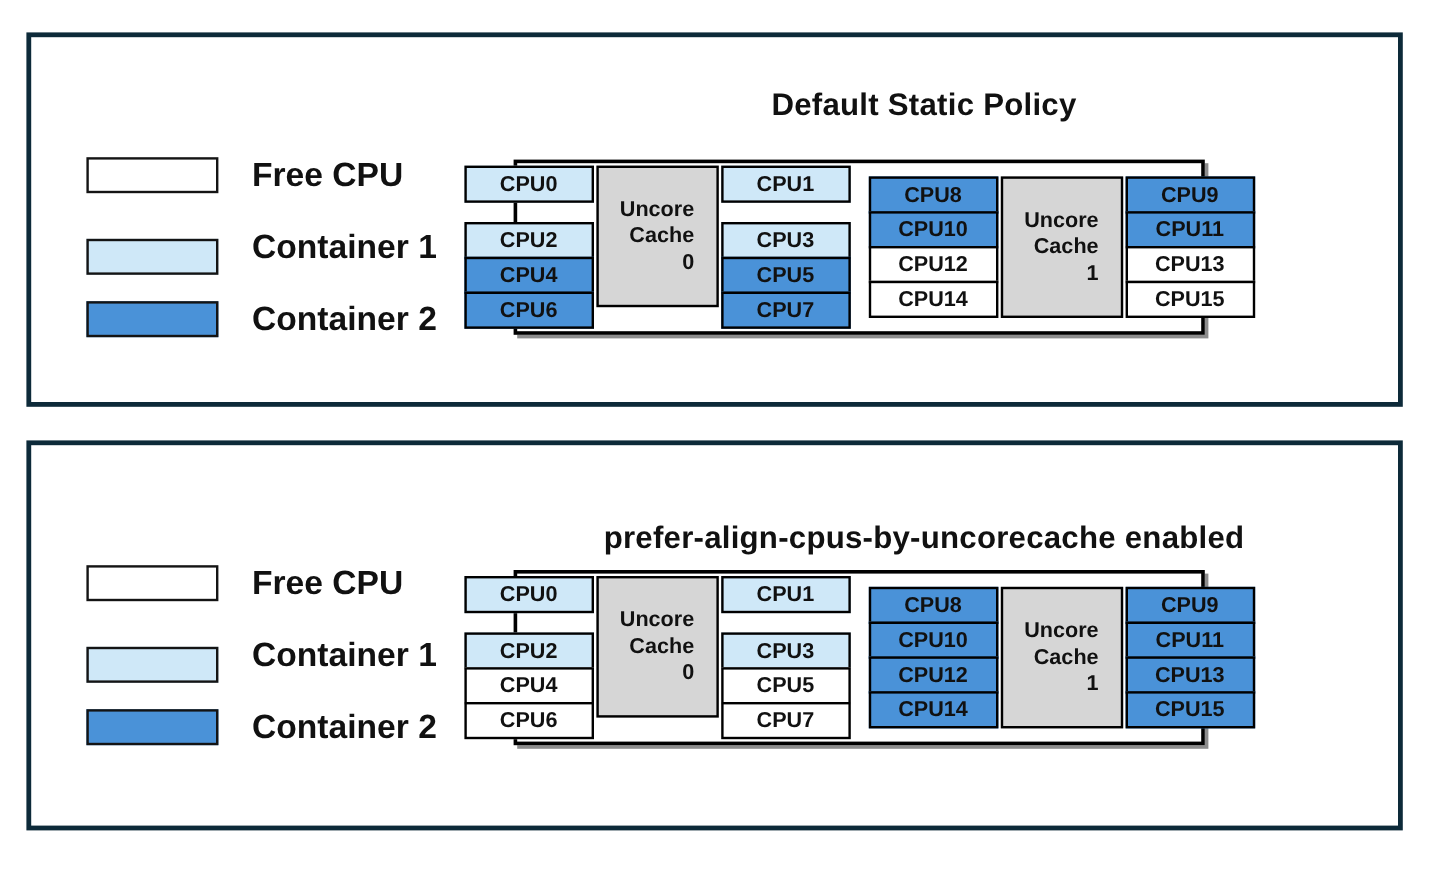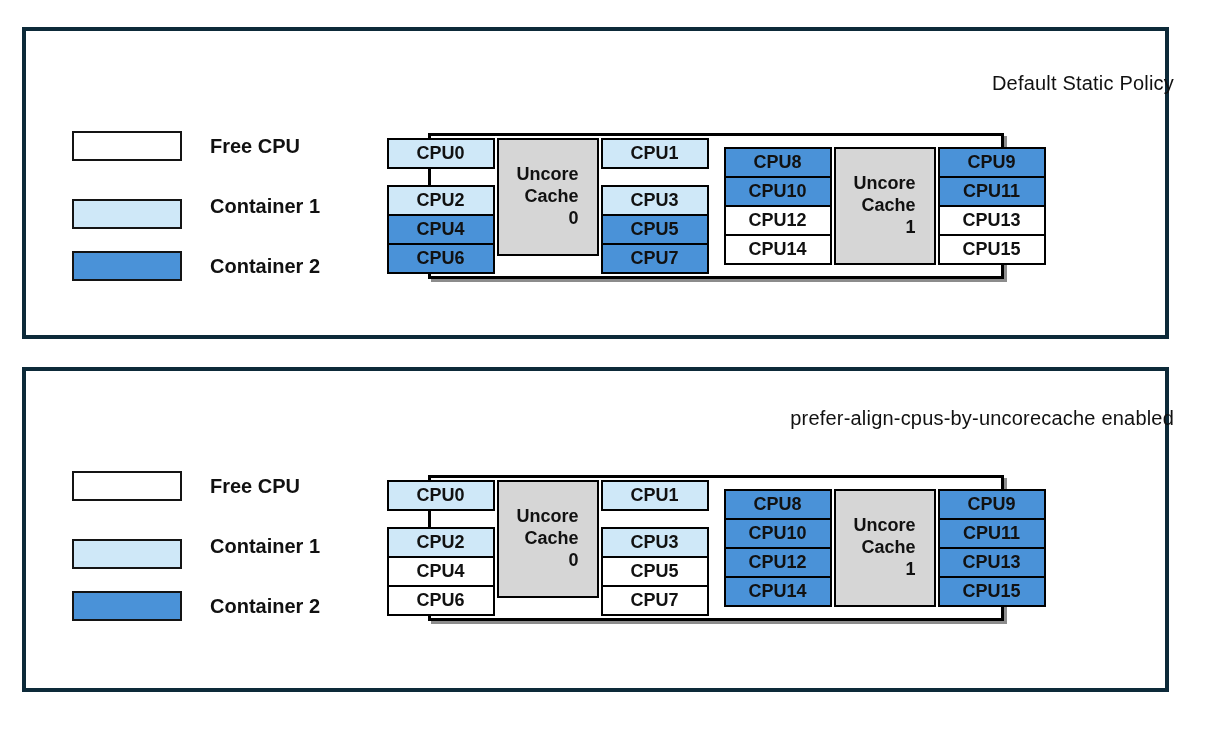--- a/index.html
+++ b/index.html
@@ -27,49 +27,49 @@
     background: #ffffff;
     border: 4px solid var(--panel-border);
   }
   .panel-top    { top: 27px;  height: 312px; }
   .panel-bottom { top: 367px; height: 325px; }
 
   .panel-title {
     position: absolute;
     left: 340px; width: 808px;
     margin: 0;
-    text-align: right;
-    font-size: 20px;
-    font-weight: normal;
+    text-align: center;
+    font-size: 26px;
+    font-weight: bold;
     letter-spacing: 0.2px;
     white-space: nowrap;
   }
   .panel-top .panel-title    { top: 41px; }
-  .panel-bottom .panel-title { top: 36px; }
+  .panel-bottom .panel-title { top: 62px; }
 
   .legend {
     position: absolute;
     left: 46px; top: 100px;
     display: flex;
     flex-direction: column;
   }
   .legend-item {
     display: flex;
     align-items: center;
     gap: 28px;
     height: 30px;
     margin-bottom: 30px;
   }
   .legend-swatch {
     width: 110px; height: 30px;
     border: 2px solid #141414;
     flex: 0 0 auto;
   }
   .legend-label {
-    font-size: 20px;
+    font-size: 28px;
     font-weight: bold;
     white-space: nowrap;
   }
 
   .diagram {
     position: absolute;
     left: 402px;
     width: 576px; height: 146px;
     border: 3px solid #000000;
     background: #ffffff;

